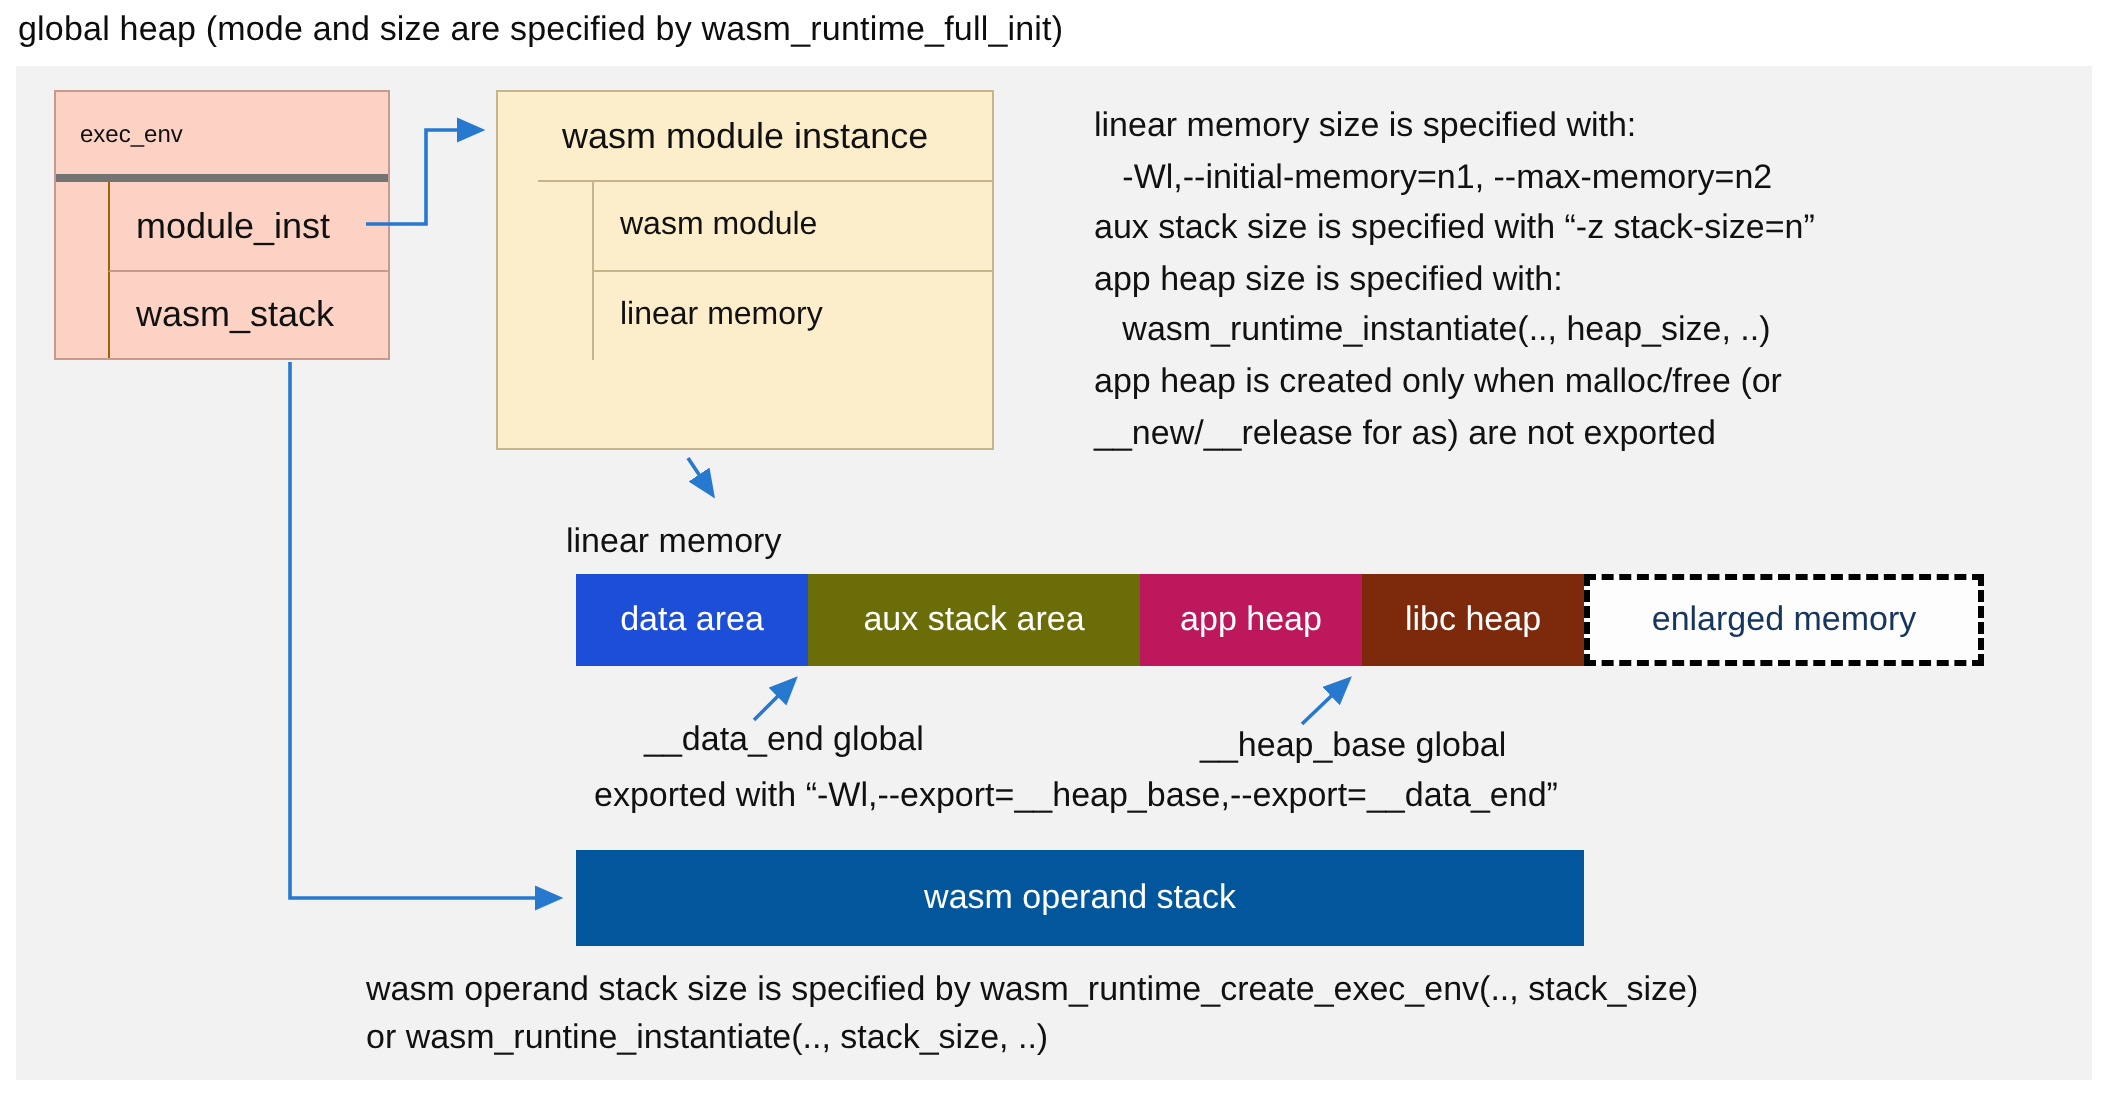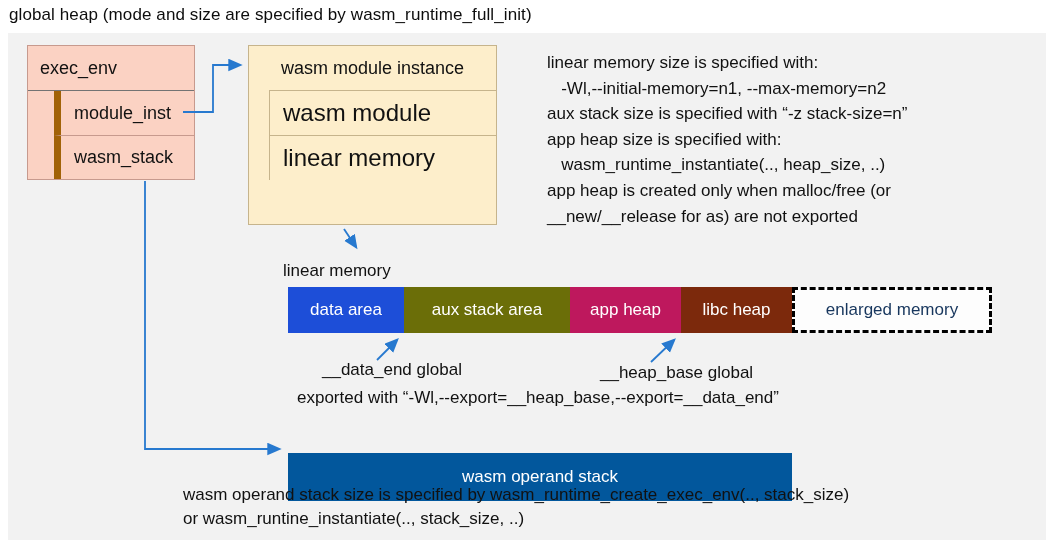--- a/index.html
+++ b/index.html
@@ -3,47 +3,47 @@
 <meta charset="utf-8">
 <style>
   html,body{margin:0;padding:0;background:#ffffff;}
   body{font-family:"Liberation Sans", sans-serif;color:#111;}
   .canvas{position:relative;width:1054px;height:547px;background:#ffffff;overflow:hidden;}
   .title{position:absolute;left:9px;top:5px;font-size:17px;letter-spacing:.1px;color:#0d0d0d;}
   .panel{position:absolute;left:8px;top:33px;width:1038px;height:507px;background:#f2f2f2;}
 
   
   .sbox{position:absolute;box-sizing:border-box;border:1px solid #c79a8e;background:#fbd2c3;}
-  .sbox .hdr{box-sizing:border-box;height:45px;border-bottom:1px solid #737373;display:flex;align-items:center;padding-left:12px;font-size:18px;}
-  .sbox .row{box-sizing:border-box;height:45px;margin-left:26px;border-left:7px solid #a16207;border-bottom:1px solid #c79a8e;display:flex;align-items:center;padding-left:13px;font-size:18px;}
+  .sbox .hdr{box-sizing:border-box;height:45px;border-bottom:4px solid #737373;display:flex;align-items:center;padding-left:12px;font-size:12px;}
+  .sbox .row{box-sizing:border-box;height:45px;margin-left:26px;border-left:1px solid #a16207;border-bottom:1px solid #c79a8e;display:flex;align-items:center;padding-left:13px;font-size:18px;}
   .sbox .row.last{border-bottom:none;height:43px;}
 
   .ibox{position:absolute;box-sizing:border-box;border:1px solid #c6b48c;background:#fdeecb;padding-left:20px;}
   .ibox .hdr{box-sizing:border-box;height:45px;border-bottom:1px solid #c6b48c;display:flex;align-items:center;padding-left:12px;font-size:18px;}
-  .ibox .row{box-sizing:border-box;height:45px;border-left:1px solid #c6b48c;border-bottom:1px solid #c6b48c;display:flex;align-items:center;padding-left:13px;font-size:24px;}
+  .ibox .row{box-sizing:border-box;height:45px;margin-left:27px;border-left:1px solid #c6b48c;border-bottom:1px solid #c6b48c;display:flex;align-items:center;padding-left:13px;font-size:16px;}
   .ibox .row.last{border-bottom:none;height:44px;}
 
   .notes{position:absolute;left:531px;top:50px;font-size:17px;line-height:25.6px;margin-left:16px;}
   .notes div{white-space:pre;}
 
   .lm-label{position:absolute;left:283px;top:261px;font-size:17px;}
 
   .membar{position:absolute;left:288px;top:287px;height:46px;display:flex;}
   .seg{box-sizing:border-box;height:46px;display:flex;align-items:center;justify-content:center;color:#fff;font-size:17px;white-space:nowrap;}
   .seg.s0{width:116px;background:#1d4ed8;}
   .seg.s1{width:166px;background:#6b6e08;}
   .seg.s2{width:111px;background:#be185d;}
   .seg.s3{width:111px;background:#7c290c;}
   .seg.s4{width:200px;background:#fdfdfd;border:3px dashed #000;color:#17365d;}
 
   .ann-dataend{position:absolute;left:322px;top:360px;font-size:17px;}
   .ann-heapbase{position:absolute;left:600px;top:363px;font-size:17px;}
   .ann-exported{position:absolute;left:297px;top:388px;font-size:17px;}
 
-  .opstack{position:absolute;left:288px;top:425px;width:504px;height:48px;background:#02579c;display:flex;align-items:center;justify-content:center;color:#fff;font-size:17px;margin-top:28px;}
+  .opstack{position:absolute;left:288px;top:425px;width:504px;height:48px;background:#02579c;display:flex;align-items:center;justify-content:center;color:#fff;font-size:17px;}
   .footer{position:absolute;left:183px;top:483px;font-size:17px;line-height:23.5px;}
   .footer div{white-space:pre;}
 
   .arrows{position:absolute;left:0;top:0;width:1054px;height:547px;pointer-events:none;}
 </style>
 </head>
 <body>
 
 <div class="canvas">
 

